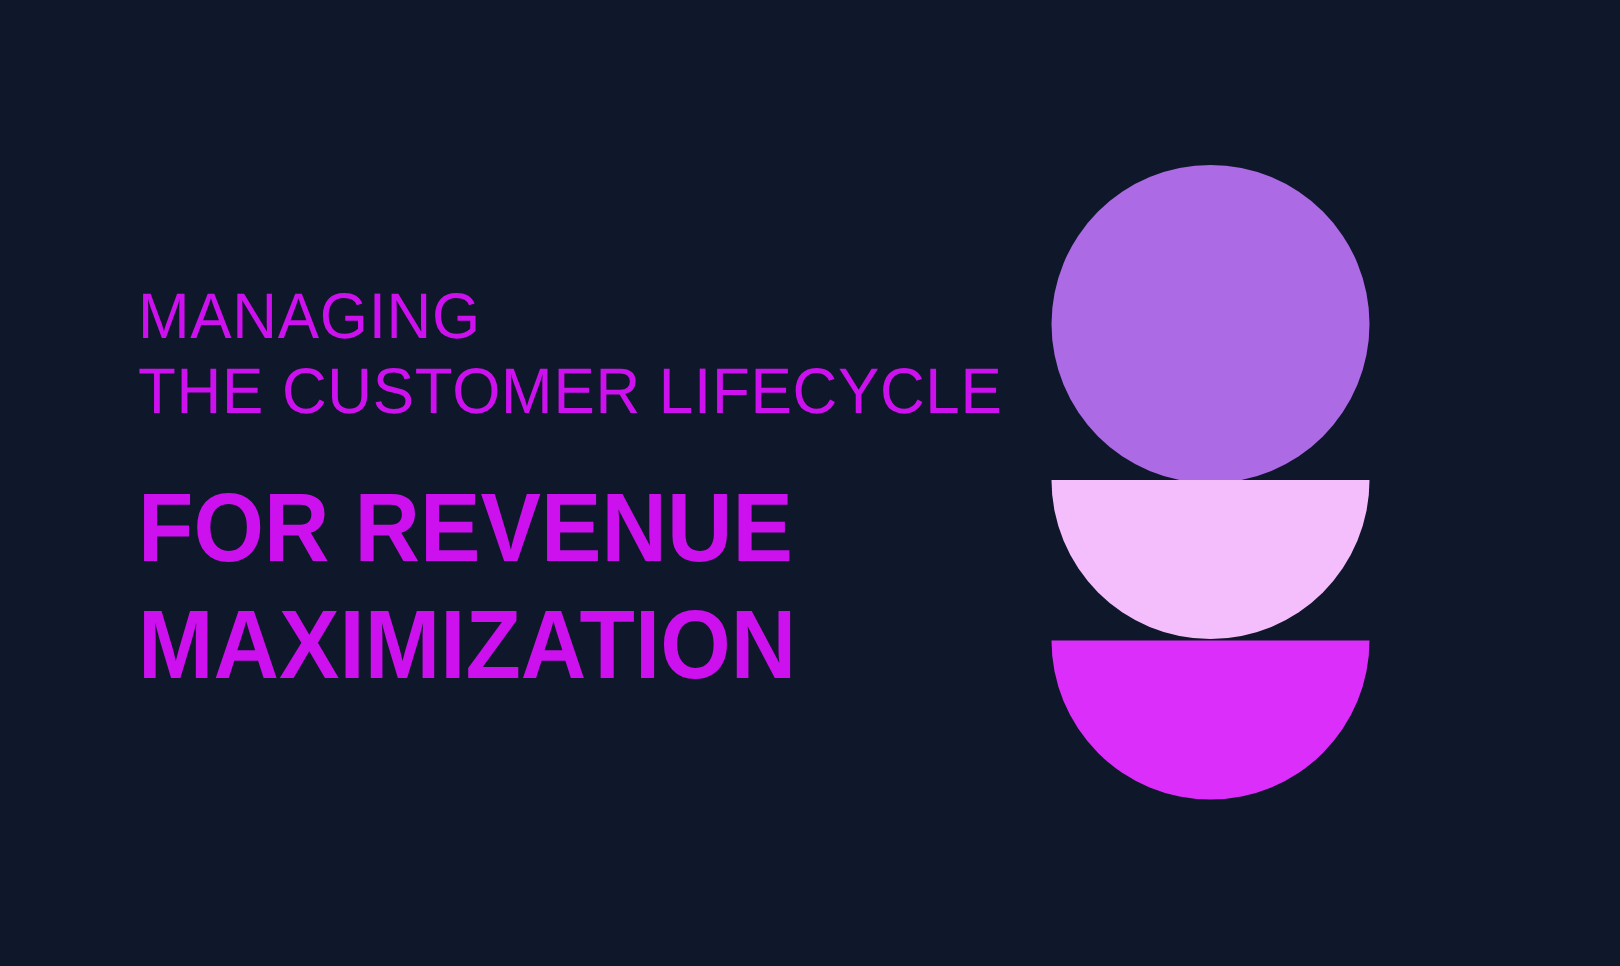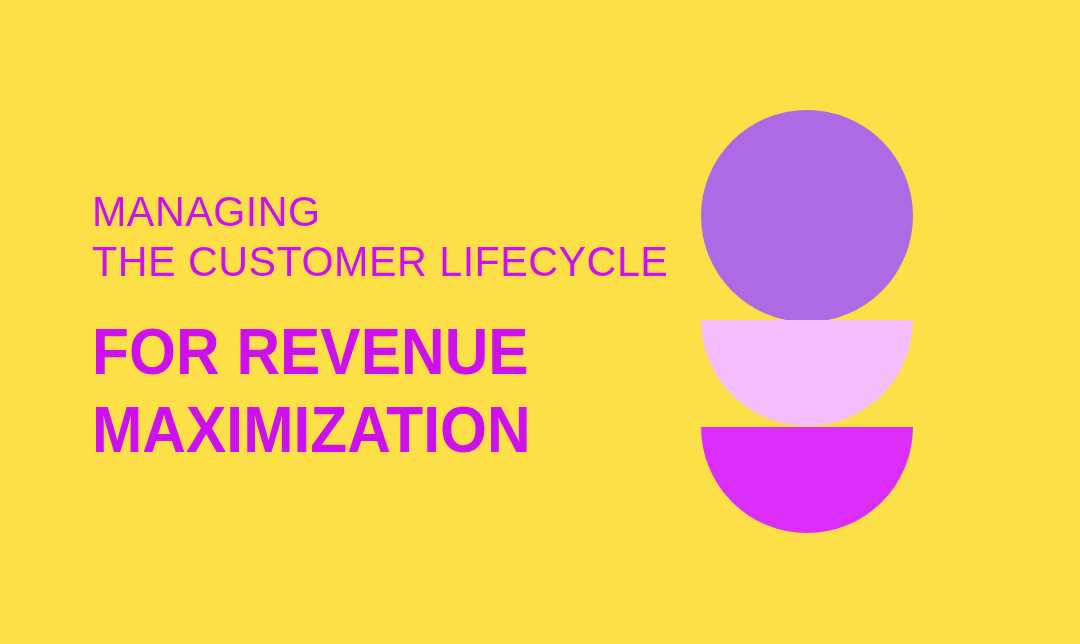--- a/index.html
+++ b/index.html
@@ -71,21 +71,21 @@
   .shape-semicircle {
     height: 106px;
     border-radius: 0 0 106px 106px;
   }
   .shape-semi-mid { top: 210px; }
   .shape-semi-bottom { top: 317px; }
 </style>
 </head>
 <body style="background: rgb(255, 255, 255);">
 
-<div class="slide" style="background: #fde047;">
+<div class="slide" style="background: #0f172a;">
 
   <div class="headline-block">
     <p class="line line-light" style="color: rgb(204, 16, 238);">MANAGING</p>
     <p class="line line-light" style="color: rgb(204, 16, 238);">THE CUSTOMER LIFECYCLE</p>
     <div class="spacer-light-to-bold"></div>
     <p class="line line-bold" style="color: rgb(204, 16, 238);">FOR REVENUE</p>
     <p class="line line-bold" style="color: rgb(204, 16, 238);">MAXIMIZATION</p>
   </div>
 
   <div class="shape-stack">

